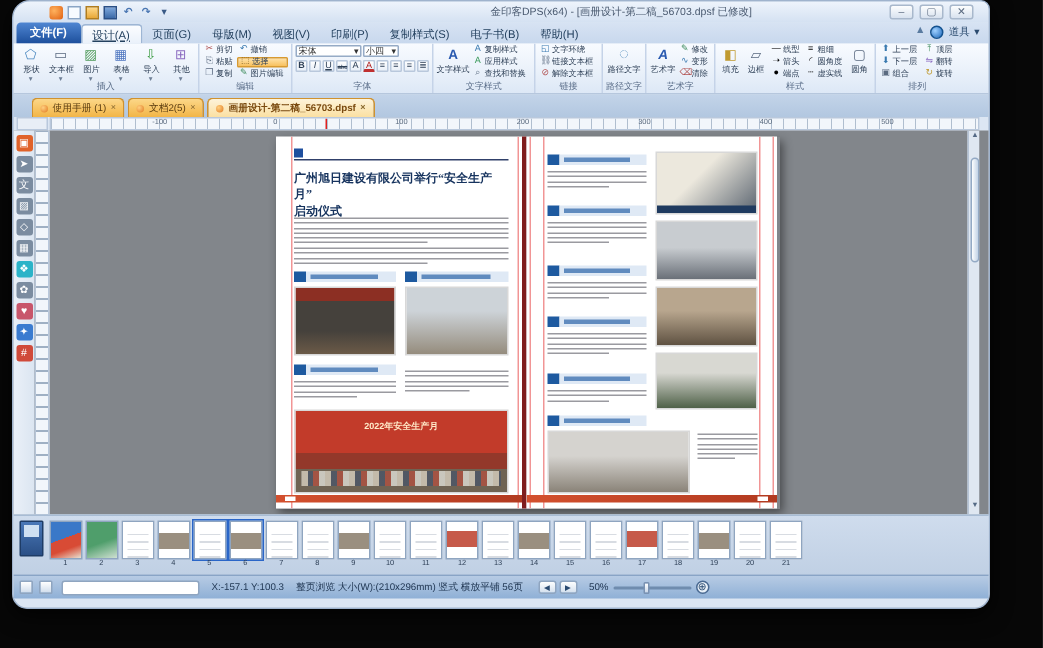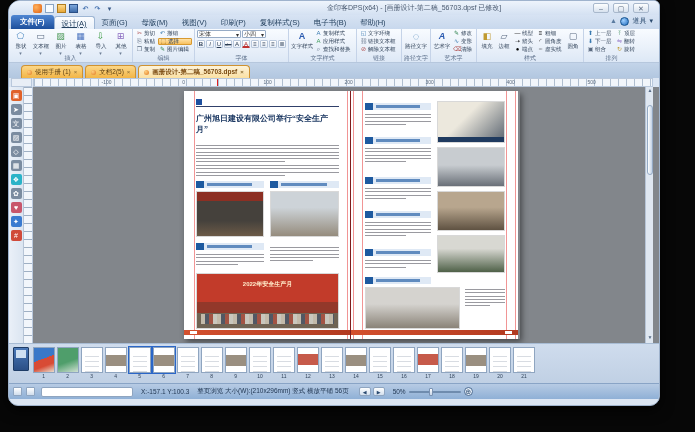--- a/index.html
+++ b/index.html
@@ -92,21 +92,21 @@
     display:flex; flex-direction:column; align-items:center; padding-top:3px; gap:3px; }
   .tool { width:11px; height:11px; border-radius:2px; font-size:7px; line-height:11px; text-align:center; color:#fff; }
   .vruler { position:absolute; left:15px; top:0; width:9px; height:100%; background:#f2f6fb;
     border-right:1px solid #b9c8dc;
     background-image:repeating-linear-gradient(180deg,#9fb0c4 0 1px,transparent 1px 8px); }
   .canvas { position:absolute; left:24px; top:0; width:620px; height:100%; overflow:hidden; }
 
   .spread { position:absolute; left:151px; top:4px; width:336px; height:248px; display:flex;
     box-shadow:2px 3px 6px rgba(0,0,0,.45); }
   .page { width:167px; height:248px; background:#fff; position:relative; overflow:hidden; }
-  .page.left { border-right:1px solid #7f1d1d; }
+  .page.left { border-right:3px solid #7f1d1d; }
   .guide { position:absolute; top:0; bottom:0; width:1px; background:#ef8a8a; opacity:.9; }
 
   
   .masthead { position:absolute; left:12px; top:8px; width:143px; height:8px; border-bottom:1px solid #30406a; }
   .mh-logo { position:absolute; left:0; top:0; width:6px; height:6px; background:#1e4f9e; }
   .headline { position:absolute; left:12px; top:22px; width:143px; font-family:"Liberation Serif","DejaVu Serif",serif;
     font-weight:bold; color:#16335e; font-size:8px; line-height:11px; }
   .plines { position:absolute; }
   .plines i { display:block; height:1px; background:#9a9aa0; margin-top:2.2px; }
   .plines i.short { width:62%; }
@@ -529,20 +529,21 @@
       <div class="spread">
 
         <div class="page left">
           <span class="guide" style="left:10px"></span>
           <span class="guide" style="right:2px"></span>
           <div class="masthead">
             <span class="mh-logo"></span>
           </div>
           <div class="headline">
             <div>广州旭日建设有限公司举行“安全生产月”</div>
+            <div>启动仪式</div>
           </div>
           <div class="plines" style="left:12px; top:52px; width:143px">
             <i></i>
                 <i></i>
                 <i></i>
                 <i></i>
                 <i></i>
                 <i class="short"></i>
           </div>
           <div class="plines" style="left:12px; top:72px; width:143px">

